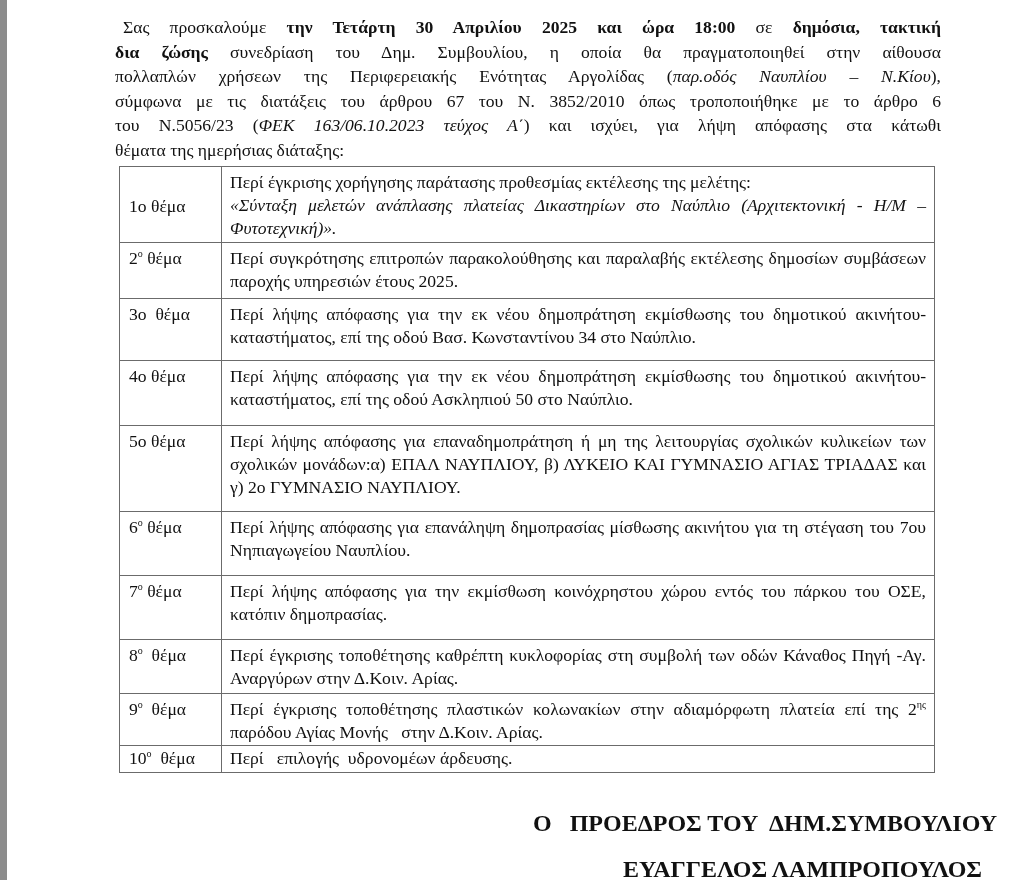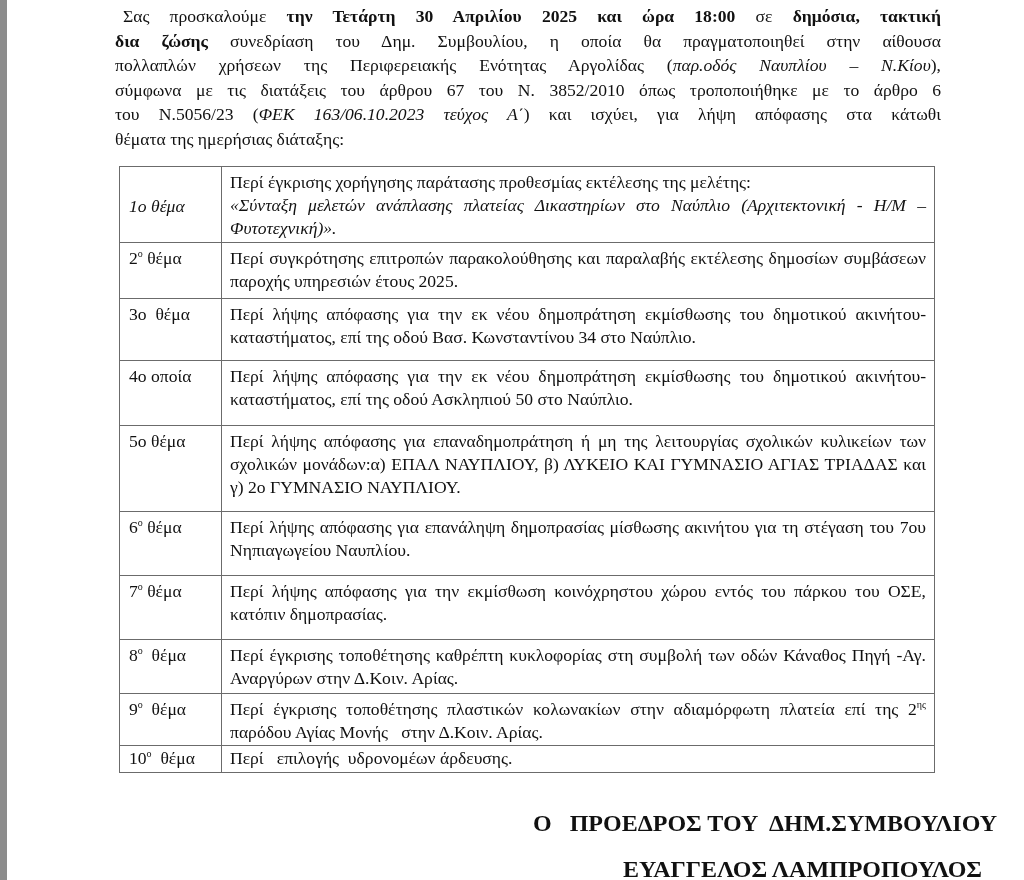--- a/index.html
+++ b/index.html
@@ -6,36 +6,36 @@
   body {
     width:1024px; height:880px; overflow:hidden; position:relative;
     background:#ffffff;
     font-family:"Liberation Serif", "DejaVu Serif", serif;
     color:#111;
   }
   .edge { position:absolute; left:0; top:0; width:7px; height:880px; background:#8c8c8c; }
   .page { position:absolute; left:7px; top:0; width:1017px; height:880px; background:#fff; }
 
   .intro {
-    position:absolute; left:115px; top:4px; width:826px;
+    position:absolute; left:115px; top:15px; width:826px;
     font-size:17.6px; line-height:24.5px; text-align:justify;
   }
   .intro .line { display:block; text-align:justify; text-align-last:justify; white-space:nowrap; }
   .intro .line.last { text-align-last:left; }
   .intro .indent { padding-left:8px; }
   b { font-weight:bold; }
   i { font-style:italic;margin-top:8px; }
 
   table.agenda {
     position:absolute; left:119px; top:166px; width:816px;
     border-collapse:collapse; font-size:17.6px; line-height:23px;
   }
   table.agenda td { border:1.5px solid #6b6b6b; vertical-align:top; padding:4px 8px 0 8px; }
   table.agenda td.num { width:84px; padding-left:9px; white-space:nowrap; }
-  table.agenda td.num.mid { vertical-align:middle;font-style:italic; }
+  table.agenda td.num.mid { vertical-align:middle; }
   table.agenda td.txt { text-align:justify; }
   sup { font-size:10px; line-height:0; vertical-align:super; }
 
   .sig { position:absolute; font-weight:bold; font-size:24px; white-space:pre; }
   .sig.title { left:533px; top:810px; }
   .sig.name { left:623px; top:856px;font-family:Liberation Serif, serif; }
 </style>
 </head>
 <body>
 
@@ -59,21 +59,21 @@
   </tr>
   <tr style="height:56px">
     <td class="num"><span>2</span><sup>ο</sup><span style="white-space:pre"> θέμα</span></td>
     <td class="txt">Περί συγκρότησης επιτροπών παρακολούθησης και παραλαβής εκτέλεσης δημοσίων συμβάσεων παροχής υπηρεσιών έτους 2025.</td>
   </tr>
   <tr style="height:62px">
     <td class="num" style="white-space:pre">3ο  θέμα</td>
     <td class="txt">Περί λήψης απόφασης για την εκ νέου δημοπράτηση εκμίσθωσης του δημοτικού ακινήτου- καταστήματος, επί της οδού Βασ. Κωνσταντίνου 34 στο Ναύπλιο.</td>
   </tr>
   <tr style="height:65px">
-    <td class="num">4ο οποία</td>
+    <td class="num">4ο θέμα</td>
     <td class="txt">Περί λήψης απόφασης για την εκ νέου δημοπράτηση εκμίσθωσης του δημοτικού ακινήτου- καταστήματος, επί της οδού Ασκληπιού 50 στο Ναύπλιο.</td>
   </tr>
   <tr style="height:86px">
     <td class="num">5ο θέμα</td>
     <td class="txt">Περί λήψης απόφασης  για επαναδημοπράτηση  ή μη  της λειτουργίας σχολικών κυλικείων των σχολικών μονάδων:α) ΕΠΑΛ ΝΑΥΠΛΙΟΥ, β) ΛΥΚΕΙΟ ΚΑΙ ΓΥΜΝΑΣΙΟ ΑΓΙΑΣ ΤΡΙΑΔΑΣ  και  γ) 2ο ΓΥΜΝΑΣΙΟ ΝΑΥΠΛΙΟΥ.</td>
   </tr>
   <tr style="height:64px">
     <td class="num"><span>6</span><sup>ο</sup><span style="white-space:pre"> θέμα</span></td>
     <td class="txt">Περί  λήψης απόφασης  για επανάληψη δημοπρασίας   μίσθωσης ακινήτου για τη στέγαση   του 7ου Νηπιαγωγείου Ναυπλίου.</td>
   </tr>

